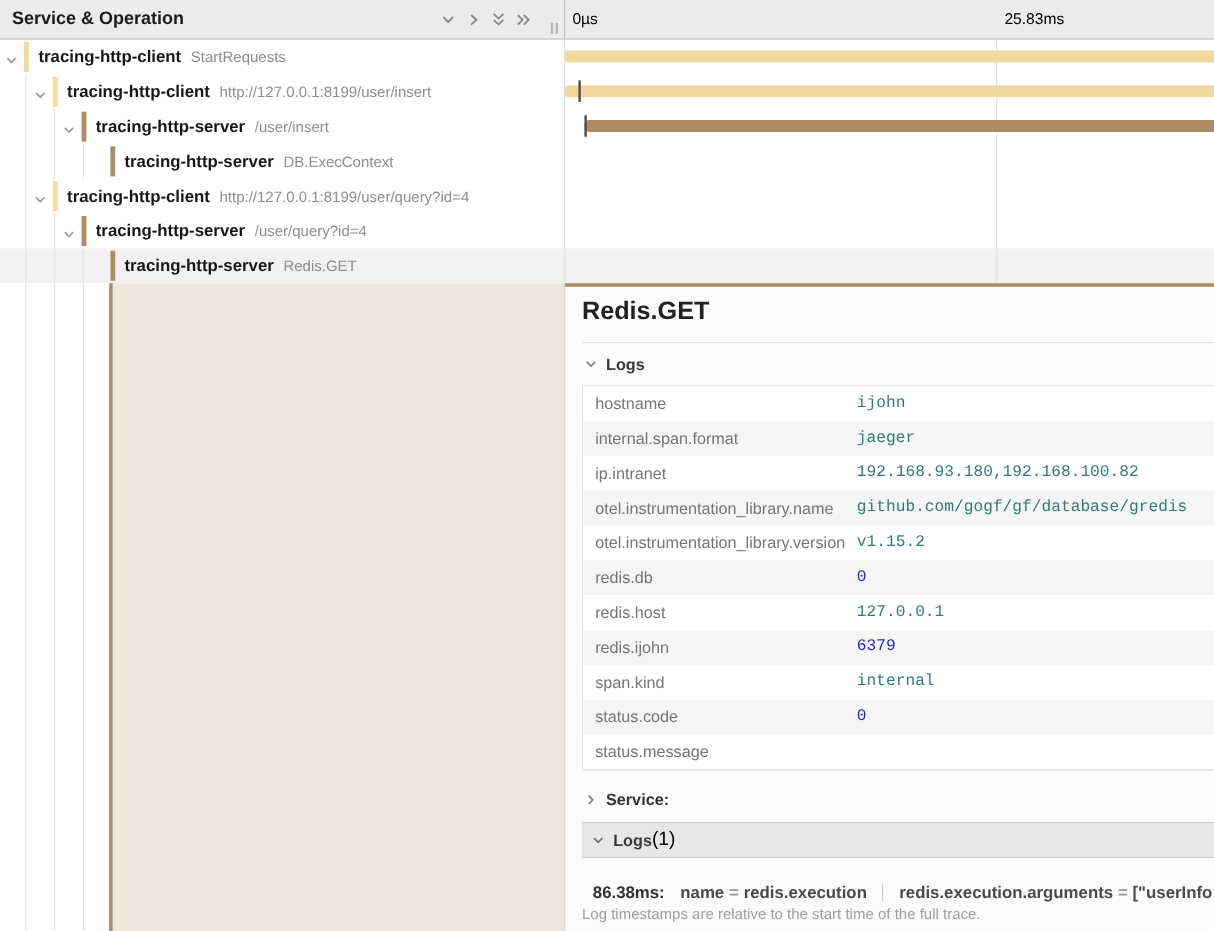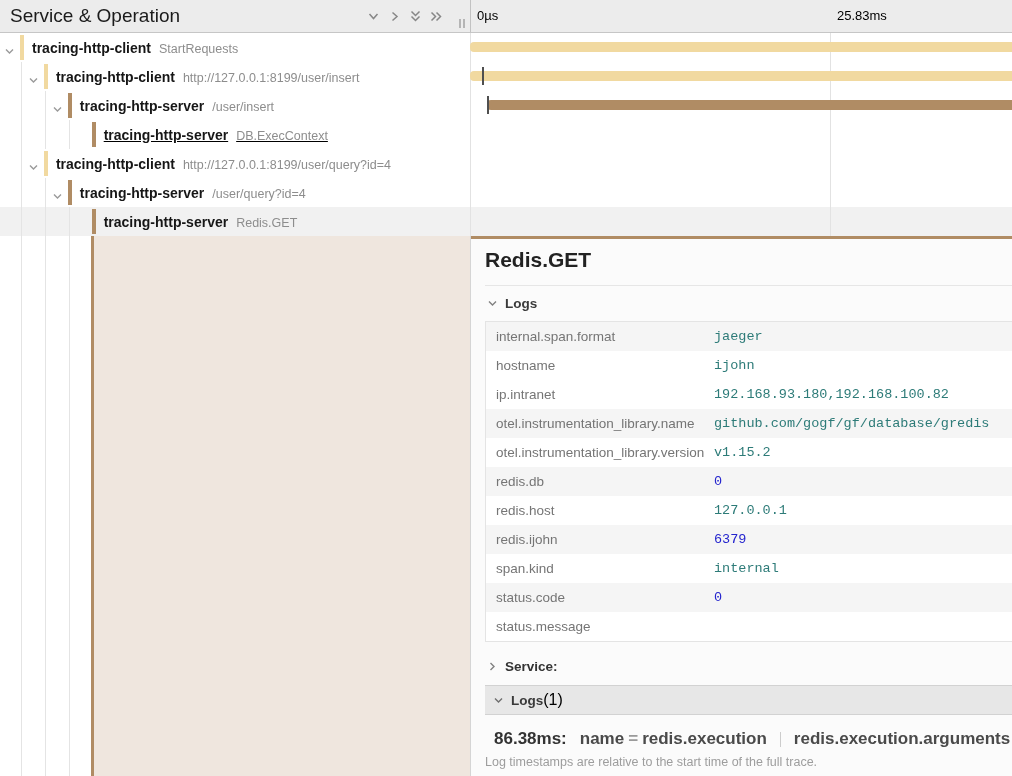--- a/index.html
+++ b/index.html
@@ -6,21 +6,21 @@
   #app {
     position:relative; width:1012px; height:776px; overflow:hidden;
     font-family:"Liberation Sans", sans-serif; background:#fff;
     -webkit-font-smoothing:antialiased;
   }
   
   .hdr-left {
     position:absolute; left:0; top:0; width:470px; height:33px;
     background:#ececec; border-bottom:1px solid #c6c6c6; box-sizing:border-box;
   }
-  .hdr-title { position:absolute; left:10px; top:0; line-height:32px; font-size:19px; font-weight:400; color:#1b1b1b; }
+  .hdr-title { position:absolute; left:10px; top:0; line-height:32px; font-size:15px; font-weight:700; color:#1b1b1b; }
   .hdr-icon { position:absolute; top:9px; width:15px; height:15px; cursor:pointer; }
   .hdr-icon svg { display:block; }
   .hdr-grip { position:absolute; left:459px; top:19px; width:6px; height:9px; }
   .hdr-grip span { position:absolute; top:0; bottom:0; width:1.5px; background:#b5b5b5; }
   .hdr-right {
     position:absolute; left:470px; right:0; top:0; height:33px;
     background:#ececec; border-bottom:1px solid #c6c6c6; border-left:1px solid #c2c2c2; box-sizing:border-box;
   }
   .ruler-label { position:absolute; top:0; line-height:32px; font-size:13px; color:#000000; }
   .ruler-label.t0 { left:6px; }
@@ -66,21 +66,21 @@
   .v-string { color:var(--string-color); }
   .v-number { color:var(--number-color); }
   .sec-process { top:423px; }
   .sec-process .sec-label { color:#333; }
   .logs-band {
     position:absolute; top:449px; left:14px; right:0; height:30px; box-sizing:border-box;
     background:#e7e7e7; border-top:1px solid #d2d2d2; border-bottom:1px solid #d2d2d2;
     display:flex; align-items:center; padding-left:8px; cursor:pointer;
   }
   .logs-band .sec-label { font-size:13.5px; font-weight:700; color:#3a3a3a; margin-left:7px; }
-  .log-entry { position:absolute; top:493px; left:16px; right:4px; height:22px; display:flex; align-items:flex-start; font-size:17px; color:#4a4a4a; cursor:pointer; white-space:nowrap; }
+  .log-entry { position:absolute; top:493px; left:16px; right:4px; height:22px; display:flex; align-items:flex-end; font-size:14px; color:#4a4a4a; cursor:pointer; white-space:nowrap; }
   .log-time { font-weight:700; color:#333; margin-left:7px; }
   .log-field { margin-left:13px;font-weight:bold; }
   .log-eq { color:#9a9a9a; padding:0 4px; }
   .log-sep { width:1px; height:15px; background:#ccc; margin:0 0 0 13px; flex:none; }
   .log-note { position:absolute; top:519px; left:14px; font-size:12.5px; color:#9d9d9d; }
   .chev-icon { display:block; }
 </style>
 </head>
 <body>
 
@@ -162,21 +162,21 @@
           <span class="tl-bar" style="left: 17px; background: rgb(176, 140, 100);"></span>
           <span class="tl-tick" style="left: 16.5px;"></span>
         </div>
       </div>
       <div class="t-row">
         <div class="cell-name">
           <span class="guide" style="left: 20.7px;"></span>
           <span class="guide" style="left: 44.6px;"></span>
           <span class="guide" style="left: 68.5px;"></span>
           <span class="node-bar" style="left: 91.7px; background: rgb(176, 140, 100);"></span>
-          <span class="names" style="left: 103.7px; text-decoration: underline;"><span class="svc">tracing-http-server</span><span class="op">DB.ExecContext</span></span>
+          <span class="names" style="left: 103.7px;"><span class="svc">tracing-http-server</span><span class="op">DB.ExecContext</span></span>
         </div>
         <div class="cell-time"></div>
       </div>
       <div class="t-row">
         <div class="cell-name">
           <span class="guide" style="left: 20.7px;"></span>
           <span class="node-chev" style="left: 27.9px;"><svg width="11" height="11" viewBox="0 0 11 11">
               <polyline points="2,3.5 5.5,7 9,3.5" fill="none" stroke="#9a9a9a" stroke-width="1.4"></polyline>
             </svg></span>
           <span class="node-bar" style="left: 43.9px; background: rgb(241, 217, 160);"></span>
@@ -224,27 +224,27 @@
       <div class="d-divider"></div>
 
       <div class="sec-hdr sec-tags">
         <svg class="chev-icon" width="11" height="11" viewBox="0 0 11 11">
             <polyline points="2,3.5 5.5,7 9,3.5" fill="none" stroke="#808080" stroke-width="1.4"></polyline>
           </svg>
         <span class="sec-label">Logs</span>
       </div>
 
       <div class="tags-table" id="tags-table">
+          <div class="tag-row">
+            <span class="tag-key">hostname</span>
+            <span class="tag-val v-string">ijohn</span>
+          </div>
           <div class="tag-row alt">
             <span class="tag-key">internal.span.format</span>
             <span class="tag-val v-string">jaeger</span>
-          </div>
-          <div class="tag-row">
-            <span class="tag-key">hostname</span>
-            <span class="tag-val v-string">ijohn</span>
           </div>
           <div class="tag-row">
             <span class="tag-key">ip.intranet</span>
             <span class="tag-val v-string">192.168.93.180,192.168.100.82</span>
           </div>
           <div class="tag-row alt">
             <span class="tag-key">otel.instrumentation_library.name</span>
             <span class="tag-val v-string">github.com/gogf/gf/database/gredis</span>
           </div>
           <div class="tag-row">

